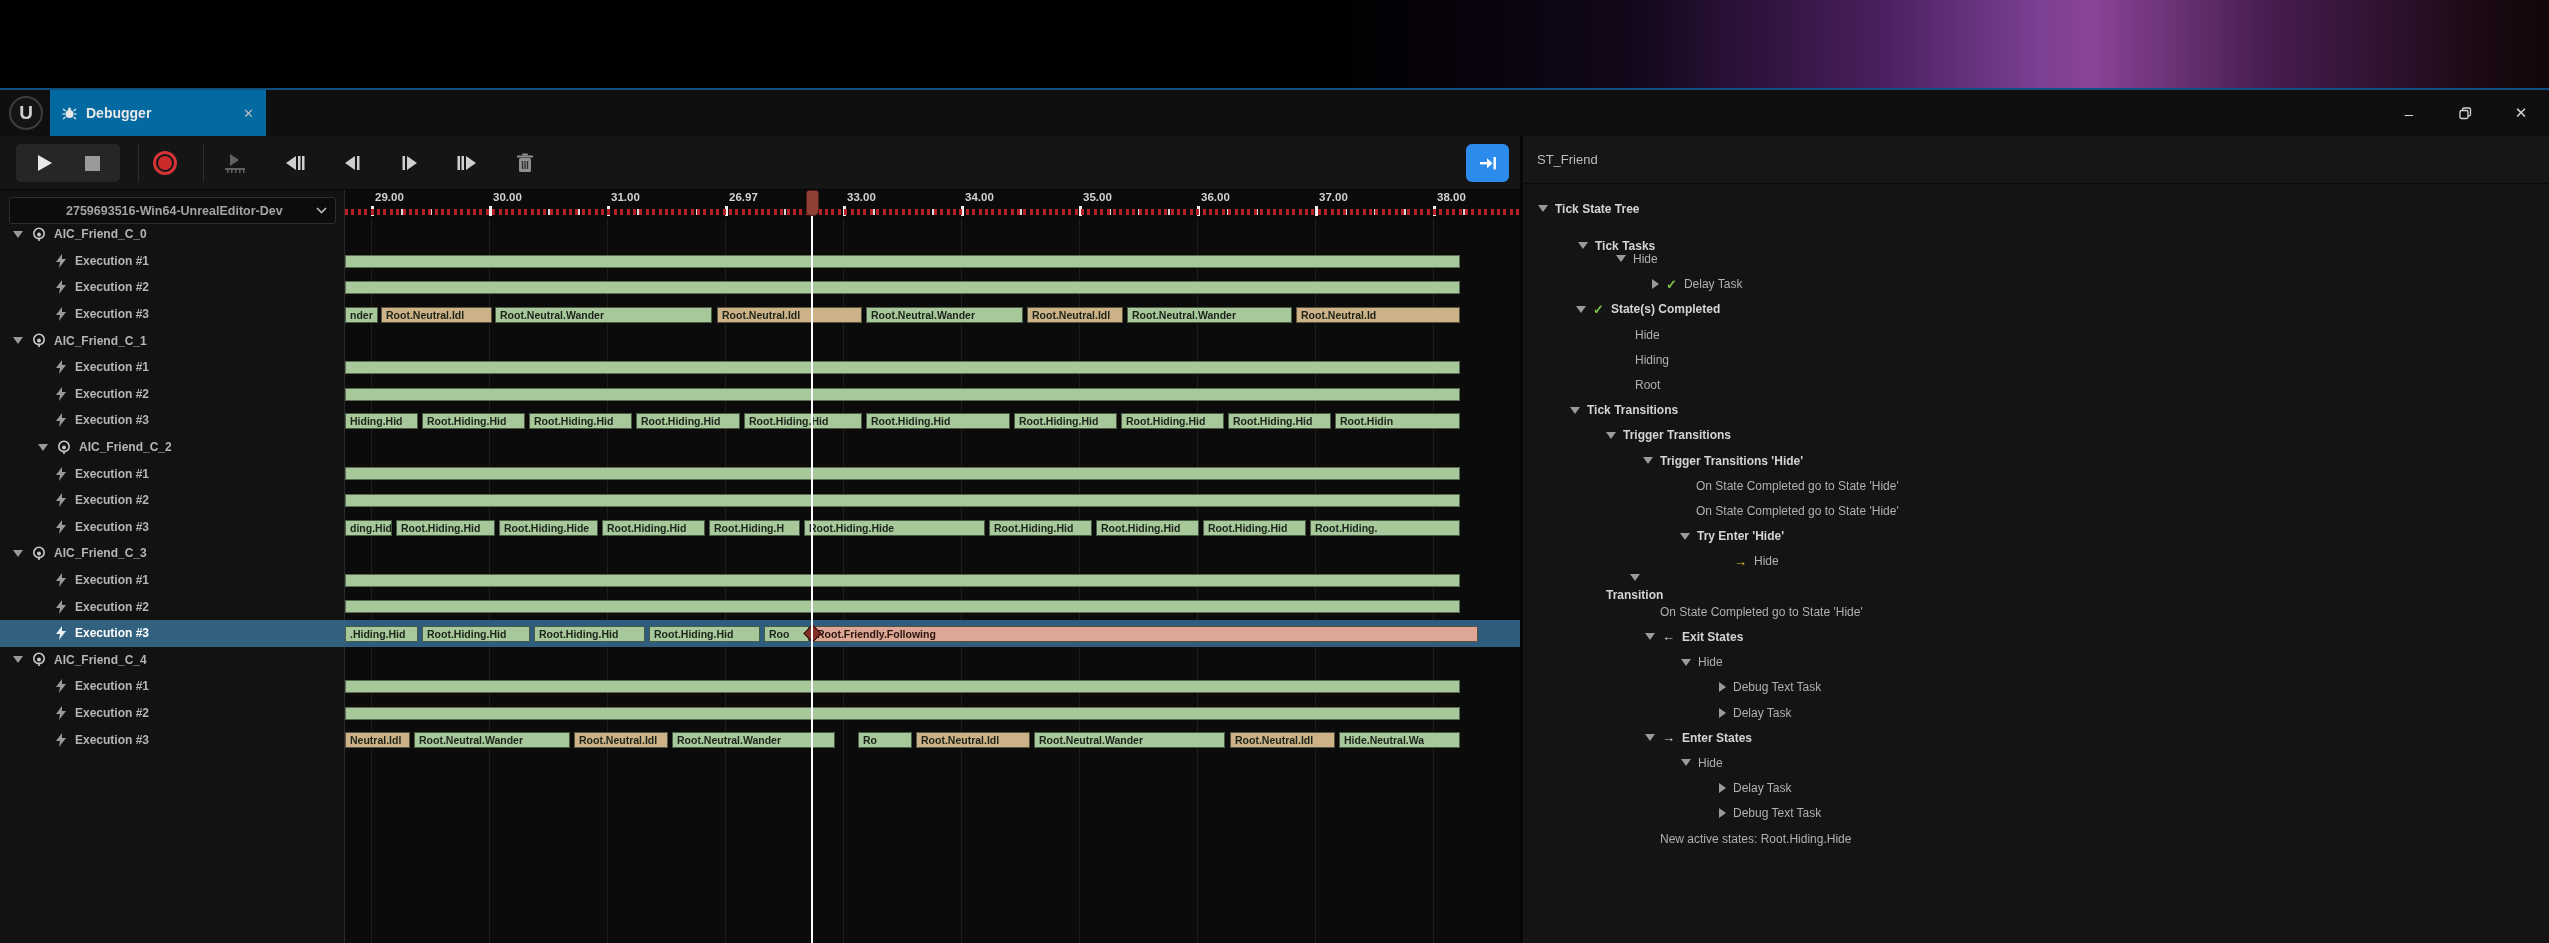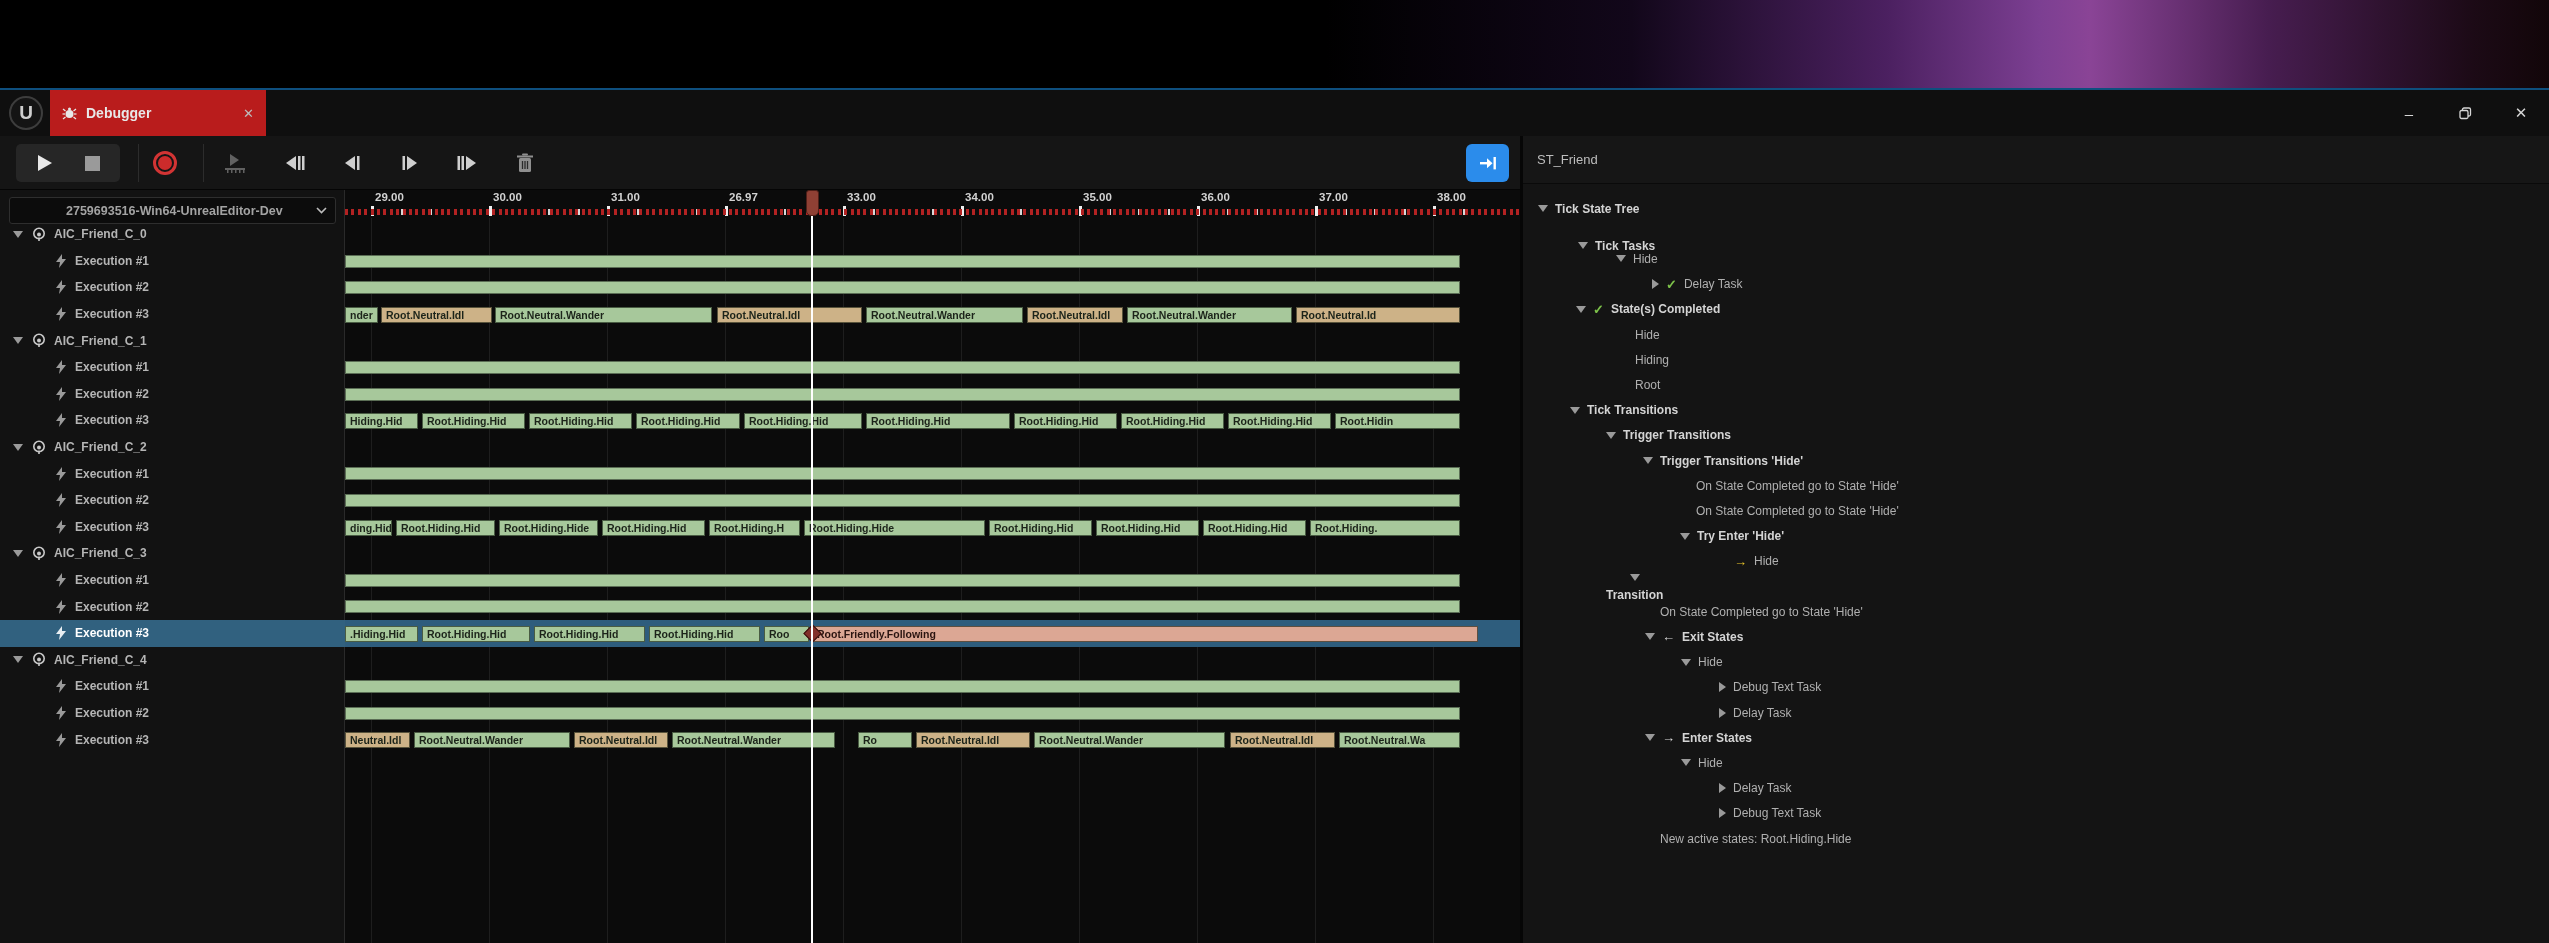--- a/index.html
+++ b/index.html
@@ -7,21 +7,21 @@
     font-family:"Liberation Sans", sans-serif; }
   .desktop { position:absolute; left:0; top:0; width:2549px; height:90px;
     background:linear-gradient(90deg,#000 0%,#000 52%,#12071a 64%,#4b2060 74%,#7c3f92 80%,#8a4496 82%,#471d50 89%,#1c0a16 97%,#120609 100%); }
   .window { position:absolute; left:0; top:88px; width:2549px; height:855px;
     background:#121212; border-top:2px solid #0e4f7e; }
   
   .titlebar { position:absolute; left:0; top:0; width:100%; height:46px; background:#0f0f0f; }
   .logo { position:absolute; left:9px; top:6px; width:34px; height:34px; border-radius:50%;
     background:#141414; border:2px solid #3d3d3d; color:#cfcfcf; font-weight:bold; font-size:19px;
     display:flex; align-items:center; justify-content:center; }
-  .tab { position:absolute; left:50px; top:0; width:216px; height:46px; background:#b91c1c;
+  .tab { position:absolute; left:50px; top:0; width:216px; height:46px; background:#0369a1;
     display:flex; align-items:center; gap:9px; padding:0 12px; }
   .tab-label { color:#e8e8e8; font-size:14px; font-weight:bold; }
   .tabclose { margin-left:auto; color:#bdbdbd; font-size:13px; cursor:pointer; }
   .winctl { position:absolute; right:0; top:0; height:46px; display:flex; }
   .wc { width:56px; height:46px; display:flex; align-items:center; justify-content:center;
     color:#d6d6d6; font-size:15px; }
   
   .toolbar { position:absolute; left:0; top:46px; width:100%; height:54px; background:#151515;
     border-bottom:1px solid #050505; }
   .btn-group { position:absolute; left:16px; top:8px; width:104px; height:38px; background:#262626;
@@ -278,21 +278,21 @@
           <div style="margin-left: 8px;">Execution #2</div>
         </div>
         <div class="lrow" style="top: 217.2px;">
           <div style="margin-left: 56px; display: flex;">
             <svg width="11" height="14" viewBox="0 0 11 14">
               <polygon points="6,0 0,8 4,8 3,14 10,5 6,5" fill="#9a9a9a"></polygon>
             </svg>
           </div>
           <div style="margin-left: 8px;">Execution #3</div>
         </div>
-        <div class="lrow" style="top: 243.8px;">
+        <div class="lrow" style="top: 243.8px; margin-left: 25px;">
           <div class="exp-open" style="margin-left: 13px;"></div>
           <div style="margin-left: 9px; display: flex;">
             <svg width="14" height="15" viewBox="0 0 14 15">
               <circle cx="7" cy="6.5" r="5.2" fill="none" stroke="#c9c9c9" stroke-width="1.6"></circle>
               <circle cx="7" cy="7.6" r="2" fill="#c9c9c9"></circle>
               <rect x="6.2" y="10.5" width="1.6" height="3.5" fill="#c9c9c9"></rect>
             </svg>
           </div>
           <div style="margin-left: 8px;">AIC_Friend_C_2</div>
         </div>
@@ -531,21 +531,21 @@
       </div>
       <div class="trow" style="top: 536.4px;">
         <div class="seg tan" title="Neutral.Idl" style="left: 0px; width: 65px;">Neutral.Idl</div>
         <div class="seg green" title="Root.Neutral.Wander" style="left: 69px; width: 156px;">Root.Neutral.Wander</div>
         <div class="seg tan" title="Root.Neutral.Idl" style="left: 229px; width: 94px;">Root.Neutral.Idl</div>
         <div class="seg green" title="Root.Neutral.Wander" style="left: 327px; width: 163px;">Root.Neutral.Wander</div>
         <div class="seg green" title="Ro" style="left: 513px; width: 54px;">Ro</div>
         <div class="seg tan" title="Root.Neutral.Idl" style="left: 571px; width: 114px;">Root.Neutral.Idl</div>
         <div class="seg green" title="Root.Neutral.Wander" style="left: 689px; width: 191px;">Root.Neutral.Wander</div>
         <div class="seg tan" title="Root.Neutral.Idl" style="left: 885px; width: 105px;">Root.Neutral.Idl</div>
-        <div class="seg green" title="Root.Neutral.Wa" style="left: 994px; width: 121px;">Root.Neutral.Wa</div>
+        <div class="seg green" title="Root.Neutral.Wa" style="left: 994px; width: 121px;">Hide.Neutral.Wa</div>
       </div>
       <div class="playhead" style="left: 466px; height: 735px;"></div>
       <div class="scrubber" style="left: 461px;"></div>
     </div>
 
   <div class="rightpanel">
     <div class="rp-header">
       <span class="rp-title">ST_Friend</span>
     </div>
     <div id="statetree">

